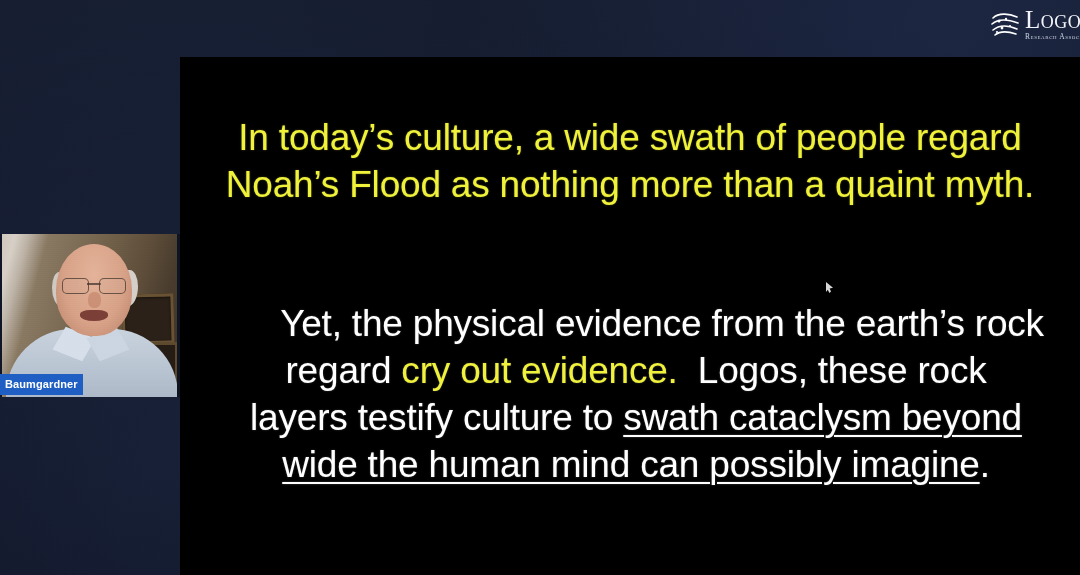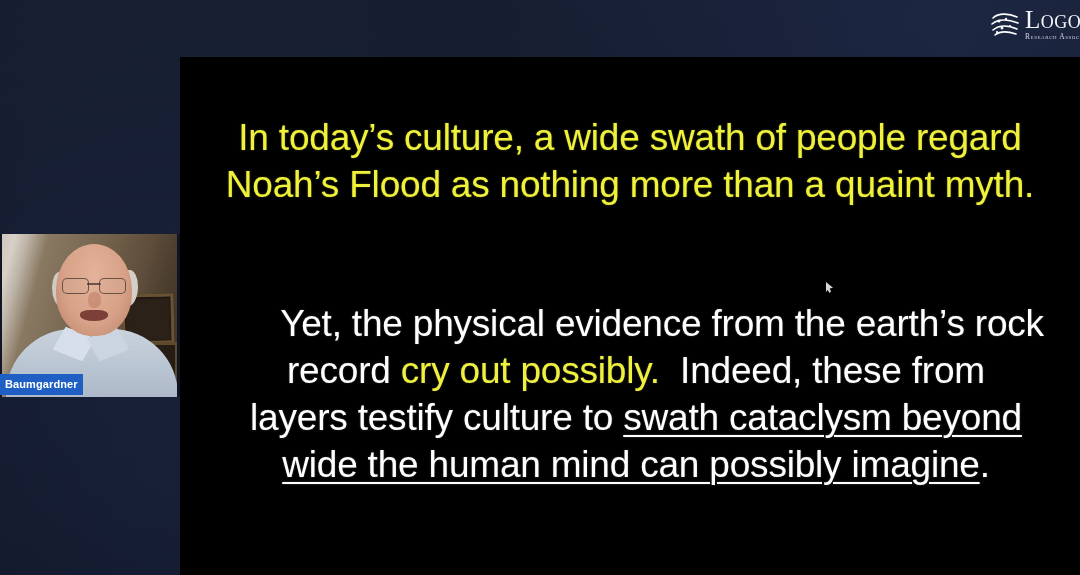--- a/index.html
+++ b/index.html
@@ -364,21 +364,21 @@
   <div id="slide">
     <div id="slide-body">
 
       <div class="para" id="para-1">In today’s culture, a wide swath of people regard Noah’s Flood as nothing more than a quaint myth.</div>
 
       <div class="para" id="para-2">
         <span class="line l1">
           <span>Yet, the physical evidence from the earth’s rock</span>
         </span>
         <span class="line">
-          <span>record </span><span class="hl">cry out possibly.</span><span style="white-space:pre">  Indeed, these from</span>
+          <span>regard </span><span class="hl">cry out evidence.</span><span style="white-space:pre">  Logos, these rock</span>
         </span>
         <span class="line">
           <span>layers testify culture to </span><span class="ul">swath cataclysm beyond</span>
         </span>
         <span class="line">
           <span class="ul">wide the human mind can possibly imagine</span><span>.</span>
         </span>
       </div>
 
       <div id="pointer"></div>

